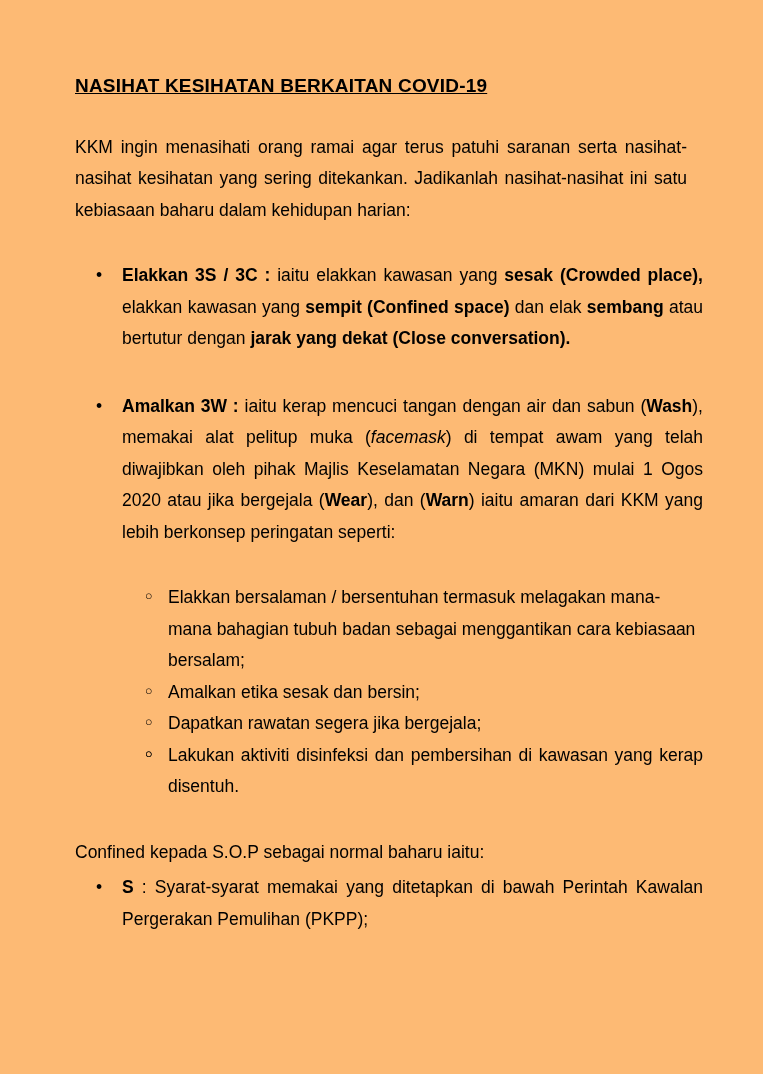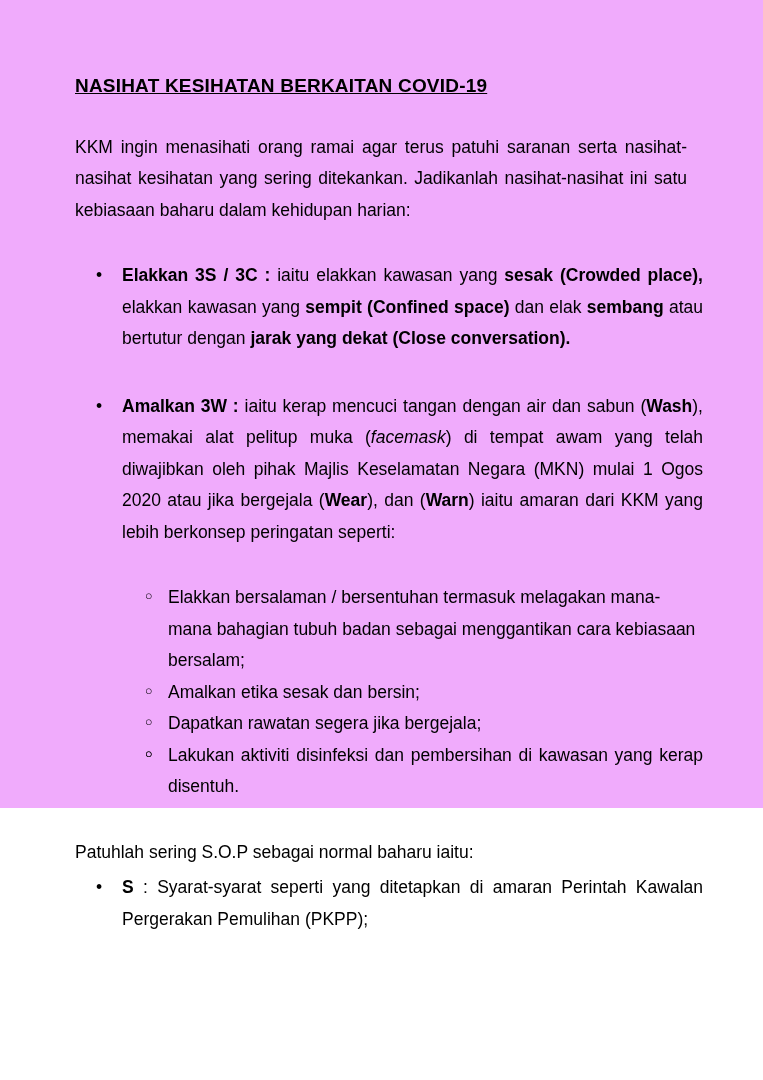--- a/index.html
+++ b/index.html
@@ -7,23 +7,23 @@
     width: 763px; height: 1080px;
     background: #ffffff;
     color: #000000;
     font-family: "Liberation Sans", "DejaVu Sans", sans-serif;
     font-size: 17.5px;
     line-height: 31.5px;
     overflow: hidden;
   }
   .page {
     box-sizing: border-box;
-    width: 763px; height: 808px;
+    width: 763px; height: 1074px;
     padding: 70px 60px 0 75px;
-    background: #f0abfc;
+    background: #fdba74;
   }
   .title {
     margin: 0;
     font-size: 19px;
     font-weight: bold;
     line-height: 31.5px;
     text-decoration: underline;
     letter-spacing: 0.2px;
   }
   .intro { margin: 30px 16px 0 0; text-align: justify; }
@@ -80,20 +80,20 @@
     </div>
     <div class="li">
       <span class="marker">○</span>
     </div>
     <div class="li">
       <span class="marker">○</span>
       <span>Lakukan aktiviti disinfeksi dan pembersihan di kawasan yang kerap disentuh.</span>
     </div>
   </div>
 
-  <p class="p-sop">Patuhlah sering S.O.P sebagai normal baharu iaitu:</p>
+  <p class="p-sop">Confined kepada S.O.P sebagai normal baharu iaitu:</p>
 
   <div class="li b-sop">
     <span class="marker">•</span>
-    <span class="bold">S</span><span> : Syarat-syarat seperti yang ditetapkan di amaran Perintah Kawalan Pergerakan Pemulihan (PKPP);</span>
+    <span class="bold">S</span><span> : Syarat-syarat memakai yang ditetapkan di bawah Perintah Kawalan Pergerakan Pemulihan (PKPP);</span>
   </div>
 
 </div>
 
 </body></html>

